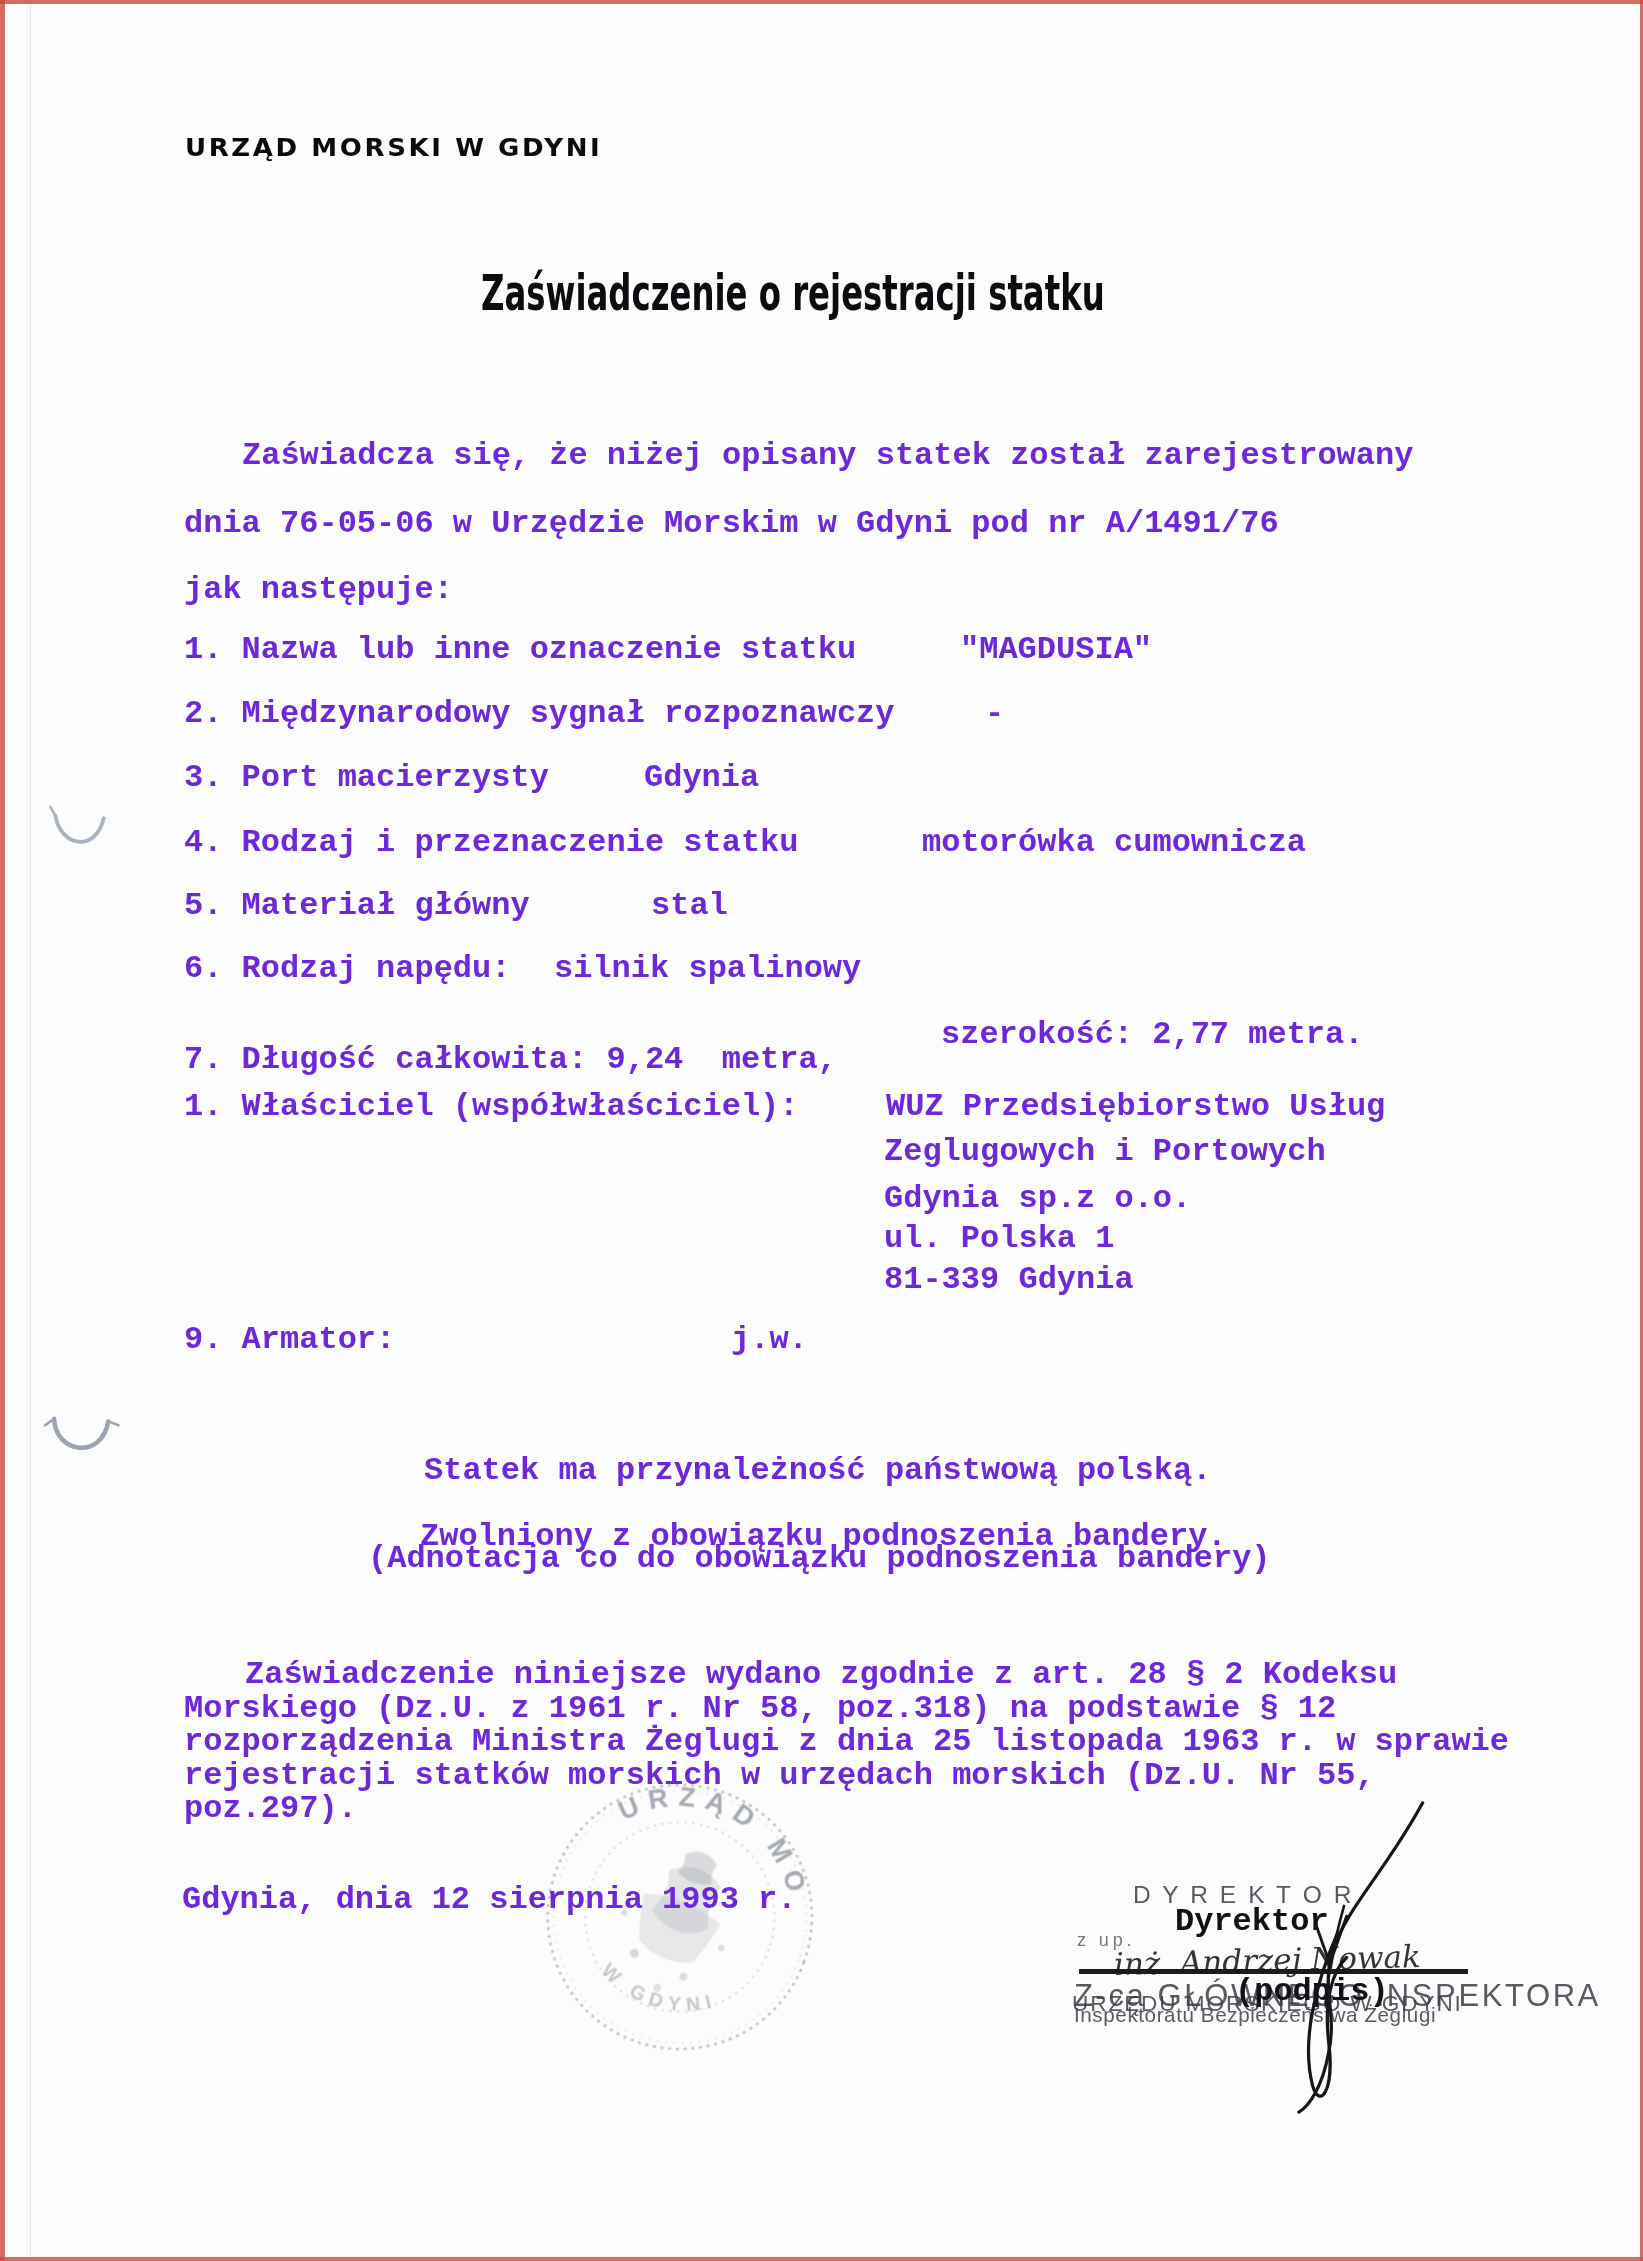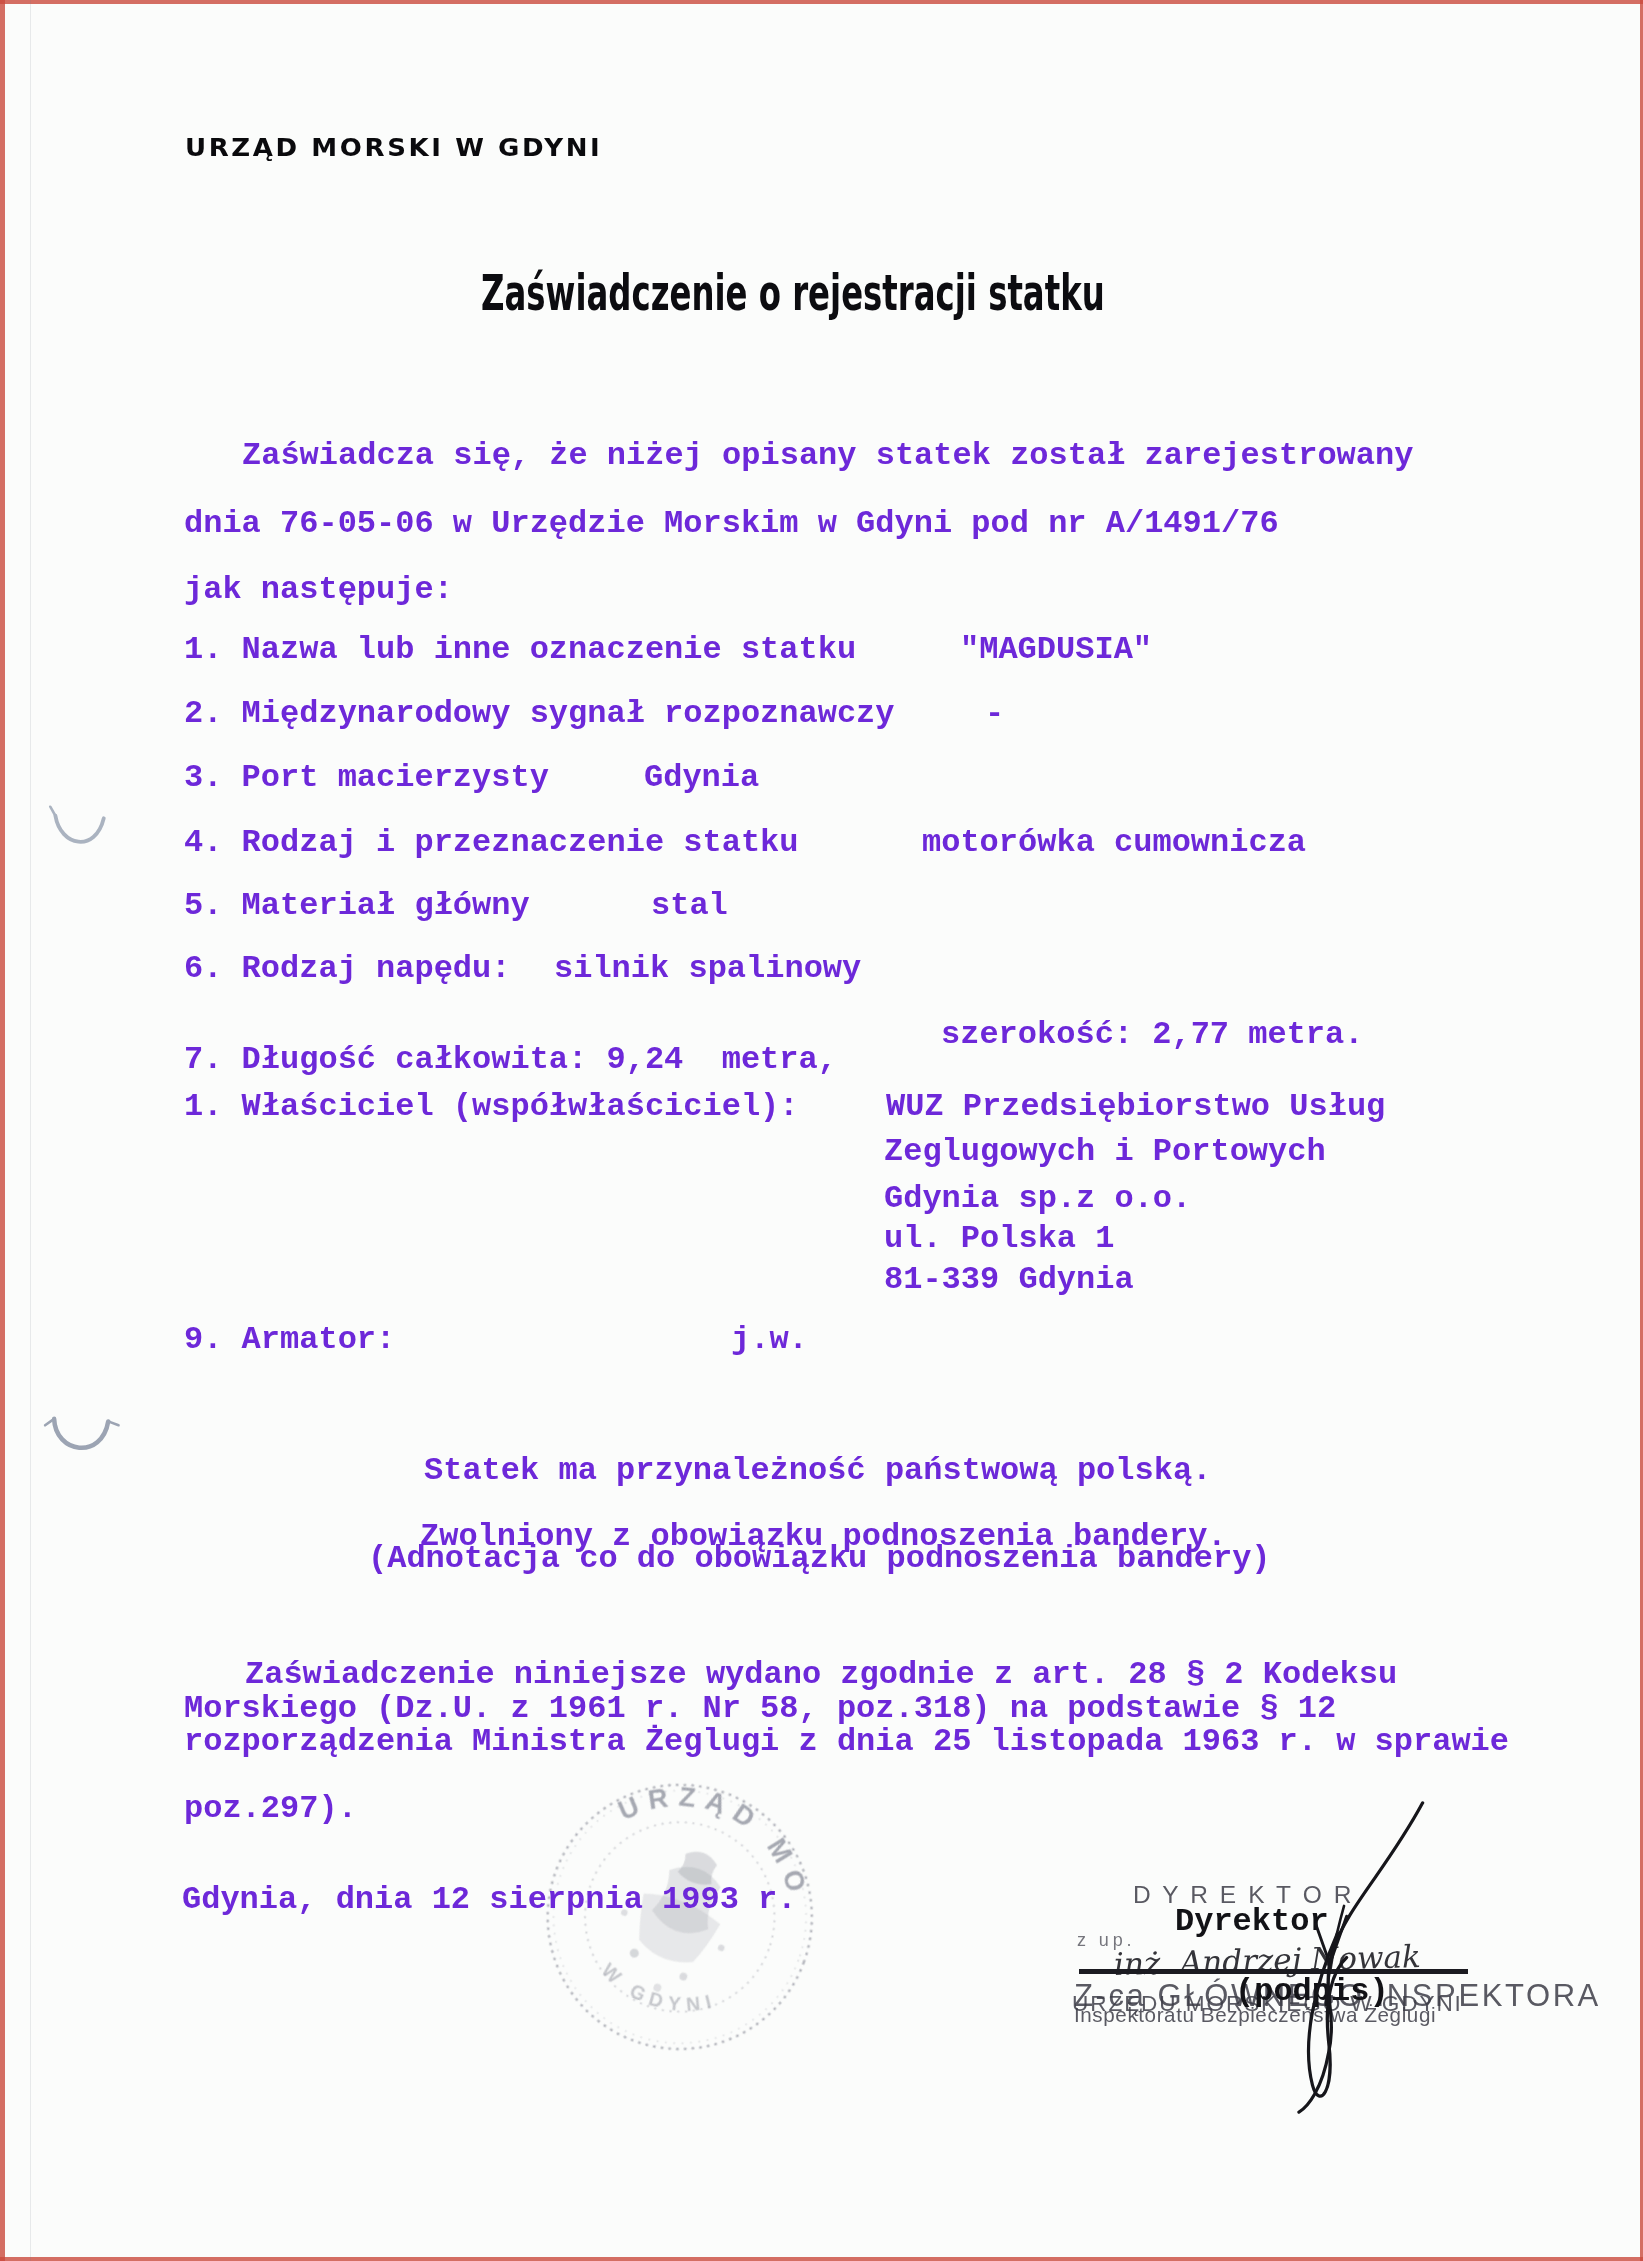--- a/index.html
+++ b/index.html
@@ -117,20 +117,21 @@
   <div class="tw" style="left:184px;top:1322px">9. Armator:</div>
   <div class="tw" style="left:731px;top:1322px">j.w.</div>
 
   <div class="tw" style="left:424px;top:1453px">Statek ma przynależność państwową polską.</div>
   <div class="tw" style="left:420px;top:1519px">Zwolniony z obowiązku podnoszenia bandery.</div>
   <div class="tw" style="left:368px;top:1541px">(Adnotacja co do obowiązku podnoszenia bandery)</div>
 
   <div class="tw" style="left:245px;top:1657px">Zaświadczenie niniejsze wydano zgodnie z art. 28 § 2 Kodeksu</div>
   <div class="tw" style="left:184px;top:1691px">Morskiego (Dz.U. z 1961 r. Nr 58, poz.318) na podstawie § 12</div>
   <div class="tw" style="left:184px;top:1724px">rozporządzenia Ministra Żeglugi z dnia 25 listopada 1963 r. w sprawie</div>
+  <div class="tw" style="left:184px;top:1758px">rejestracji statków morskich w urzędach morskich (Dz.U. Nr 55,</div>
   <div class="tw" style="left:184px;top:1791px">poz.297).</div>
 
   <div class="tw" style="left:182px;top:1882px">Gdynia, dnia 12 sierpnia 1993 r.</div>
 
   <div class="stamp-sans" style="left:1133px;top:1883px;font-size:24.5px;letter-spacing:2.6px;font-weight:400;">D Y R E K T O R</div>
   <div class="stamp-sans" style="left:1072px;top:1993px;font-size:22.6px;letter-spacing:1.9px;font-weight:400;">URZĘDU MORSKIEGO W GDYNI</div>
   <div class="typed" style="left:1175px;top:1906px;">Dyrektor</div>
   <div class="stamp-sans" style="left:1077px;top:1931px;font-size:18px;letter-spacing:3.9px;font-weight:400;opacity:.7;">z up.</div>
   <div id="signer">inż. Andrzej Nowak</div>
   <div id="sig-underline"></div>

